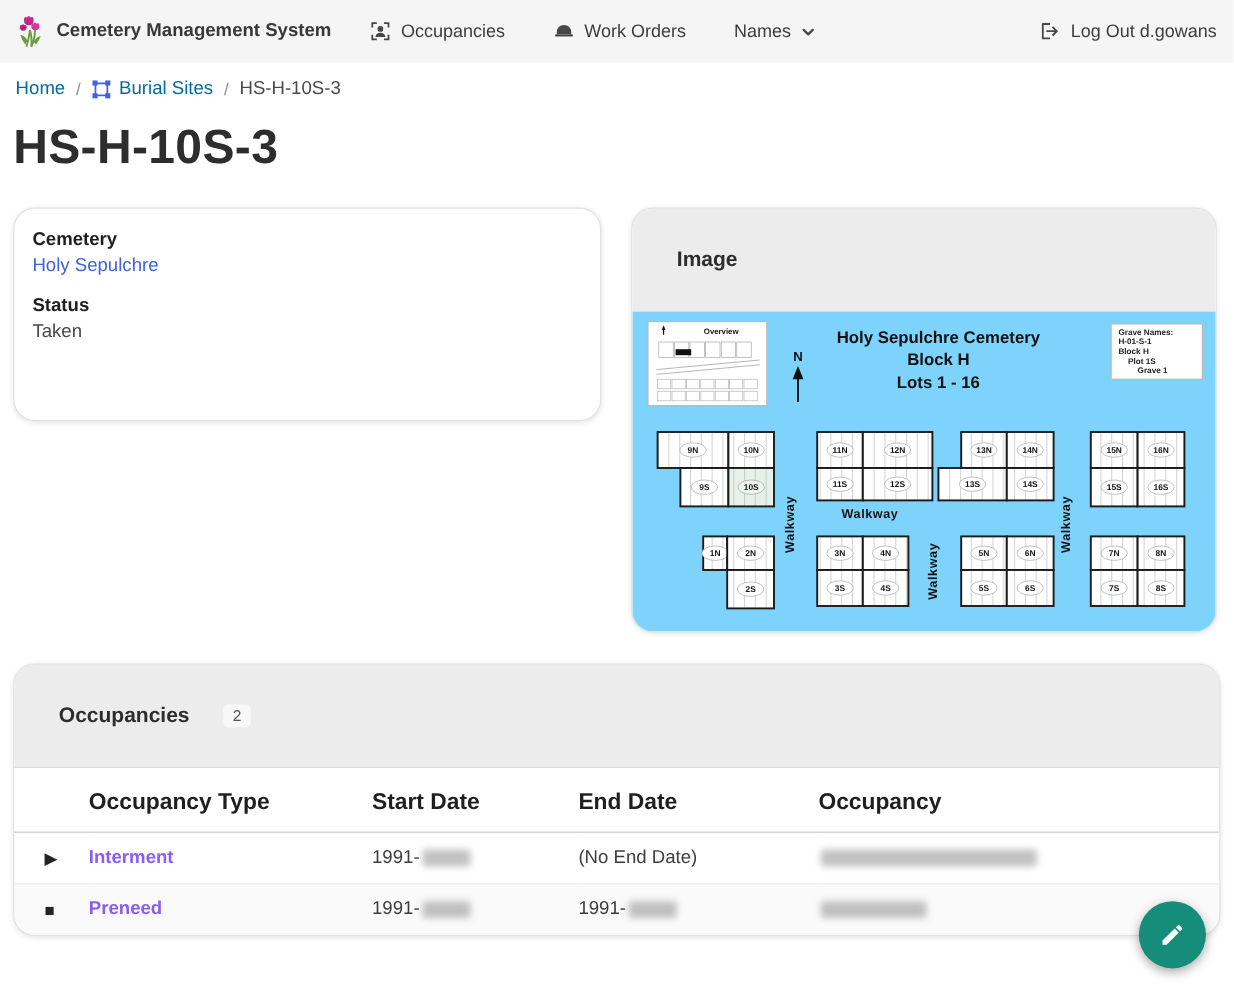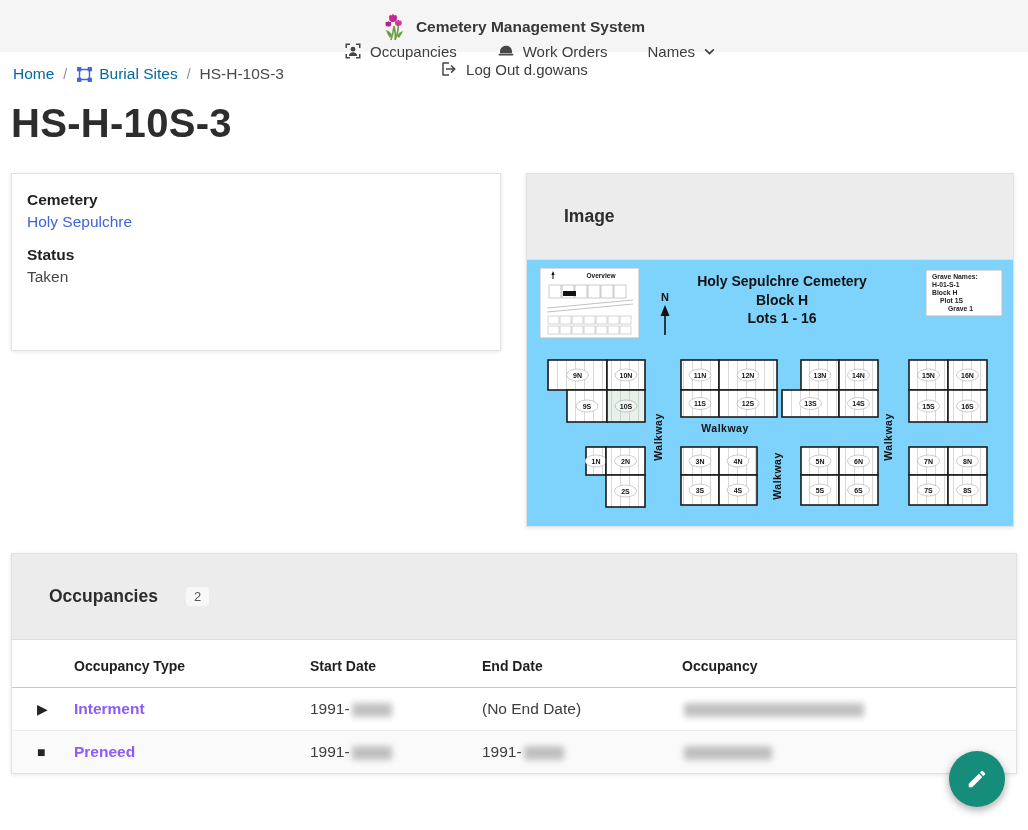--- a/index.html
+++ b/index.html
@@ -1,58 +1,58 @@
 <!DOCTYPE html>
 <html><head>
 <meta charset="utf-8">
 <style>
   * { box-sizing: border-box; }
   html,body { margin:0; padding:0; width:1028px; height:830px; overflow:hidden;
     background:#ffffff; font-family:"Liberation Sans", sans-serif; color:#3d3d3d; }
   a { text-decoration:none; cursor:pointer; }
 
   
-  .navbar { height:52px; background:#f5f5f5; display:flex; align-items:center; padding:12px 14px;flex-direction:column; }
+  .navbar { height:52px; background:#f5f5f5; display:flex; align-items:center; padding:0 14px; }
   .brand { display:flex; align-items:center; gap:9px; cursor:pointer; }
   .brand-text { font-weight:700; font-size:15.5px; color:#383838; }
   .nav-items { display:flex; gap:40px; margin-left:32px; }
   .nav-item { display:flex; align-items:center; gap:8px; font-size:15px; color:#3d3d3d; }
   .nav-icon { display:flex; align-items:center; }
   .spacer { flex:1; }
 
   
   .content { padding:0 11px; }
   .breadcrumb { display:flex; align-items:center; gap:9px; padding:13px 2px 4px; font-size:15.5px; }
   .crumb-link { color:#0369a1; display:flex; align-items:center; gap:6px; }
   .crumb-sep { color:#8d8d8d; font-size:14px; }
   .crumb-current { color:#4a4a4a; }
   .page-title { font-size:40px; font-weight:700; color:#2d2d2d; margin:14px 0 27px; letter-spacing:.3px; }
 
   
   .cards-row { display:flex; gap:25px; align-items:flex-start; }
-  .card { background:#fff; border:1px solid #e2e2e2; border-radius:0;
+  .card { background:#fff; border:1px solid #e2e2e2; border-radius:18px;
           box-shadow:0 1px 4px rgba(0,0,0,.10); overflow:hidden; }
   .details-card { width:490px; padding:17px 15px 8px; min-height:178px; }
   .field { margin-bottom:15px; }
   .field-label { font-weight:700; font-size:15.5px; color:#1f1f1f; margin-bottom:4px; }
   .field-value { font-size:15.5px; color:#474747; }
   .value-link { color:#3e63dd; }
 
   .card-header { background:#ececec; padding:15px 20px; border-bottom:1px solid #dedede;
                  display:flex; align-items:center; gap:11px; }
   .card-header h2 { margin:17px; font-size:17.5px; font-weight:700; color:#2d2d2d; }
   .image-card { width:488px; }
   .image-body { padding:5px 12px 13px; background:#7dd3fc; }
   #site-map { display:block; width:464px; height:248px; }
 
   .occ-card { margin-top:26px; }
   .count-badge { background:#f8f8f8; border-radius:4px; font-size:13px; color:#555;
                  padding:2px 8px; font-weight:400; }
   table { width:100%; border-collapse:collapse; table-layout:fixed; }
-  thead th { font-size:14px; font-weight:700; color:#1f1f1f; text-align:left;
+  thead th { font-size:19px; font-weight:700; color:#1f1f1f; text-align:left;
              padding:18px 0 13px; border-bottom:1px solid #c9c9c9; background:#fff; }
   tbody td { font-size:15.5px; color:#3d3d3d; padding:12px 0; border-bottom:1px solid #ececec; }
   tbody tr.alt { background:#fafafa; }
   tbody tr:last-child td { border-bottom:none; }
   .row-icon { padding-left:25px; font-size:14px; color:#242424; }
   .type-link { color:#8b5cf6; font-weight:700; }
 
   .blur-chip { display:inline-block; height:14px; border-radius:2px; background:#8f8f8f;
                filter:blur(3px); opacity:.55; vertical-align:middle; margin-left:2px; }
   .bw-sm { width:40px; } .bw-md { width:88px; } .bw-lg { width:180px; }

